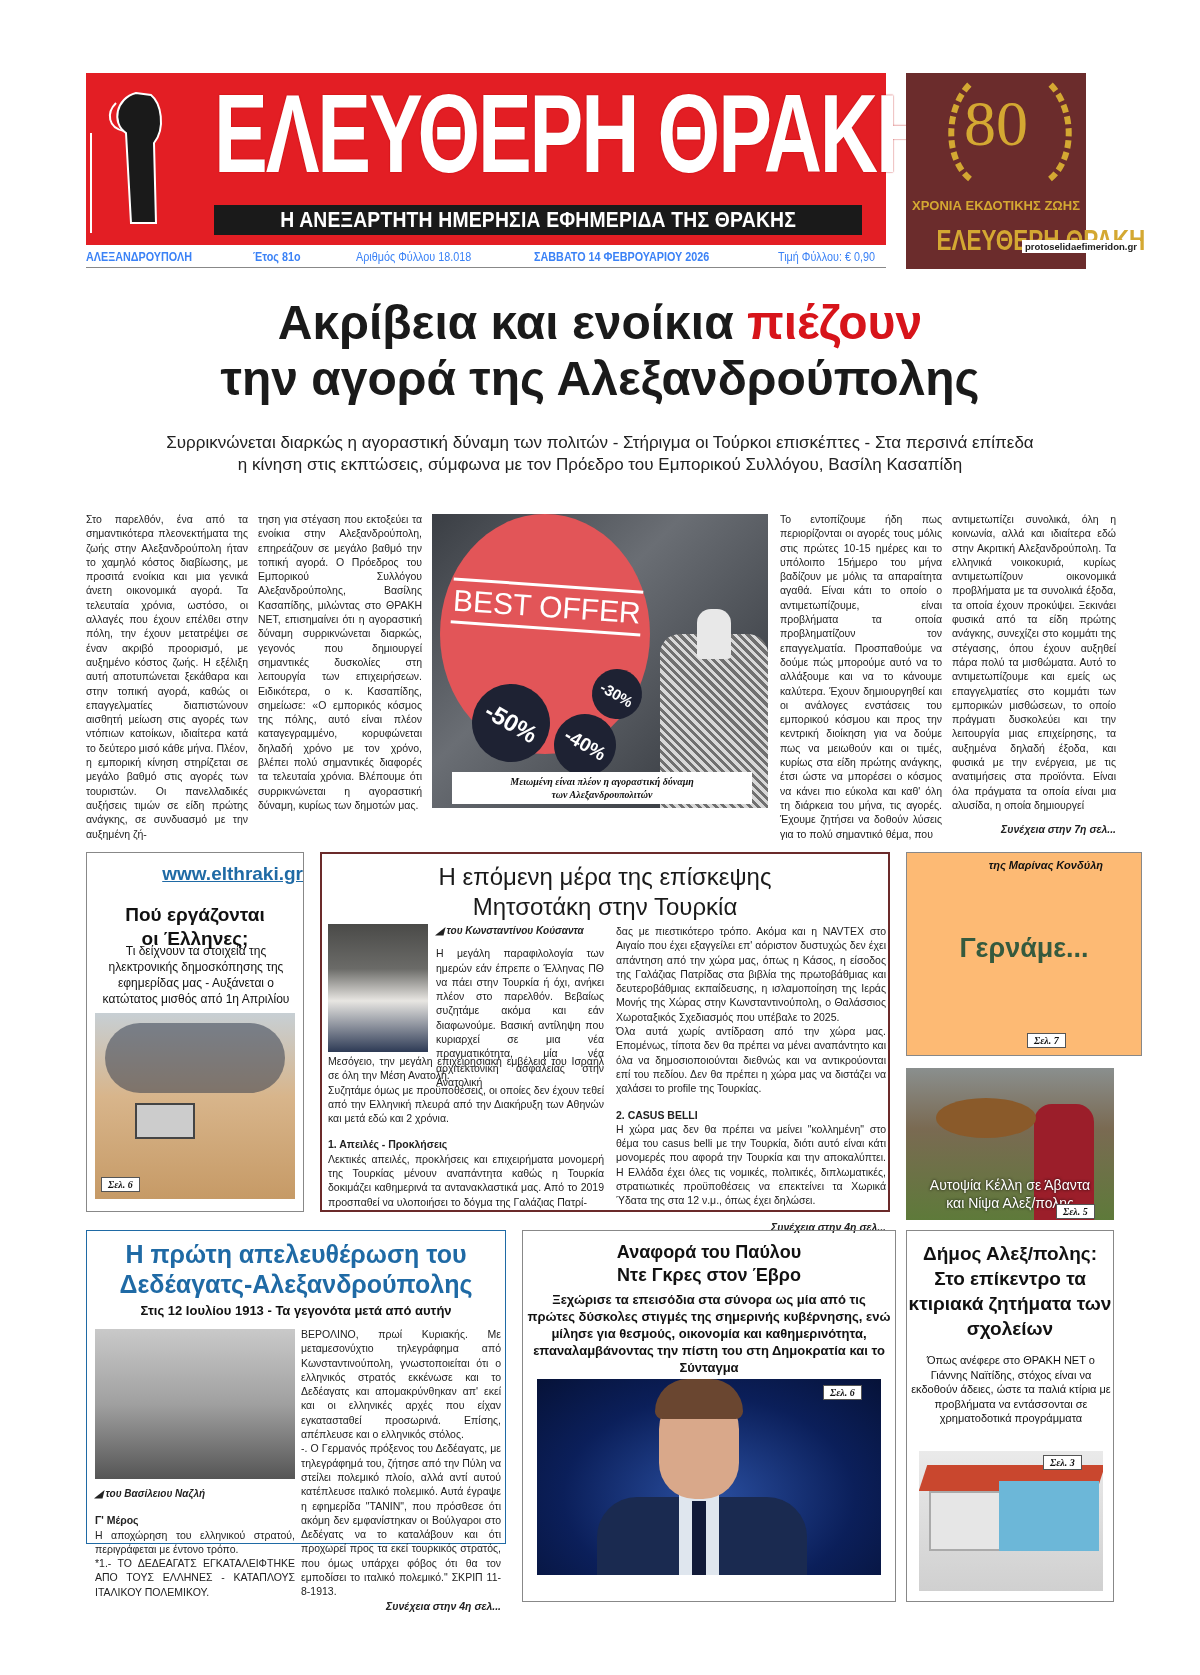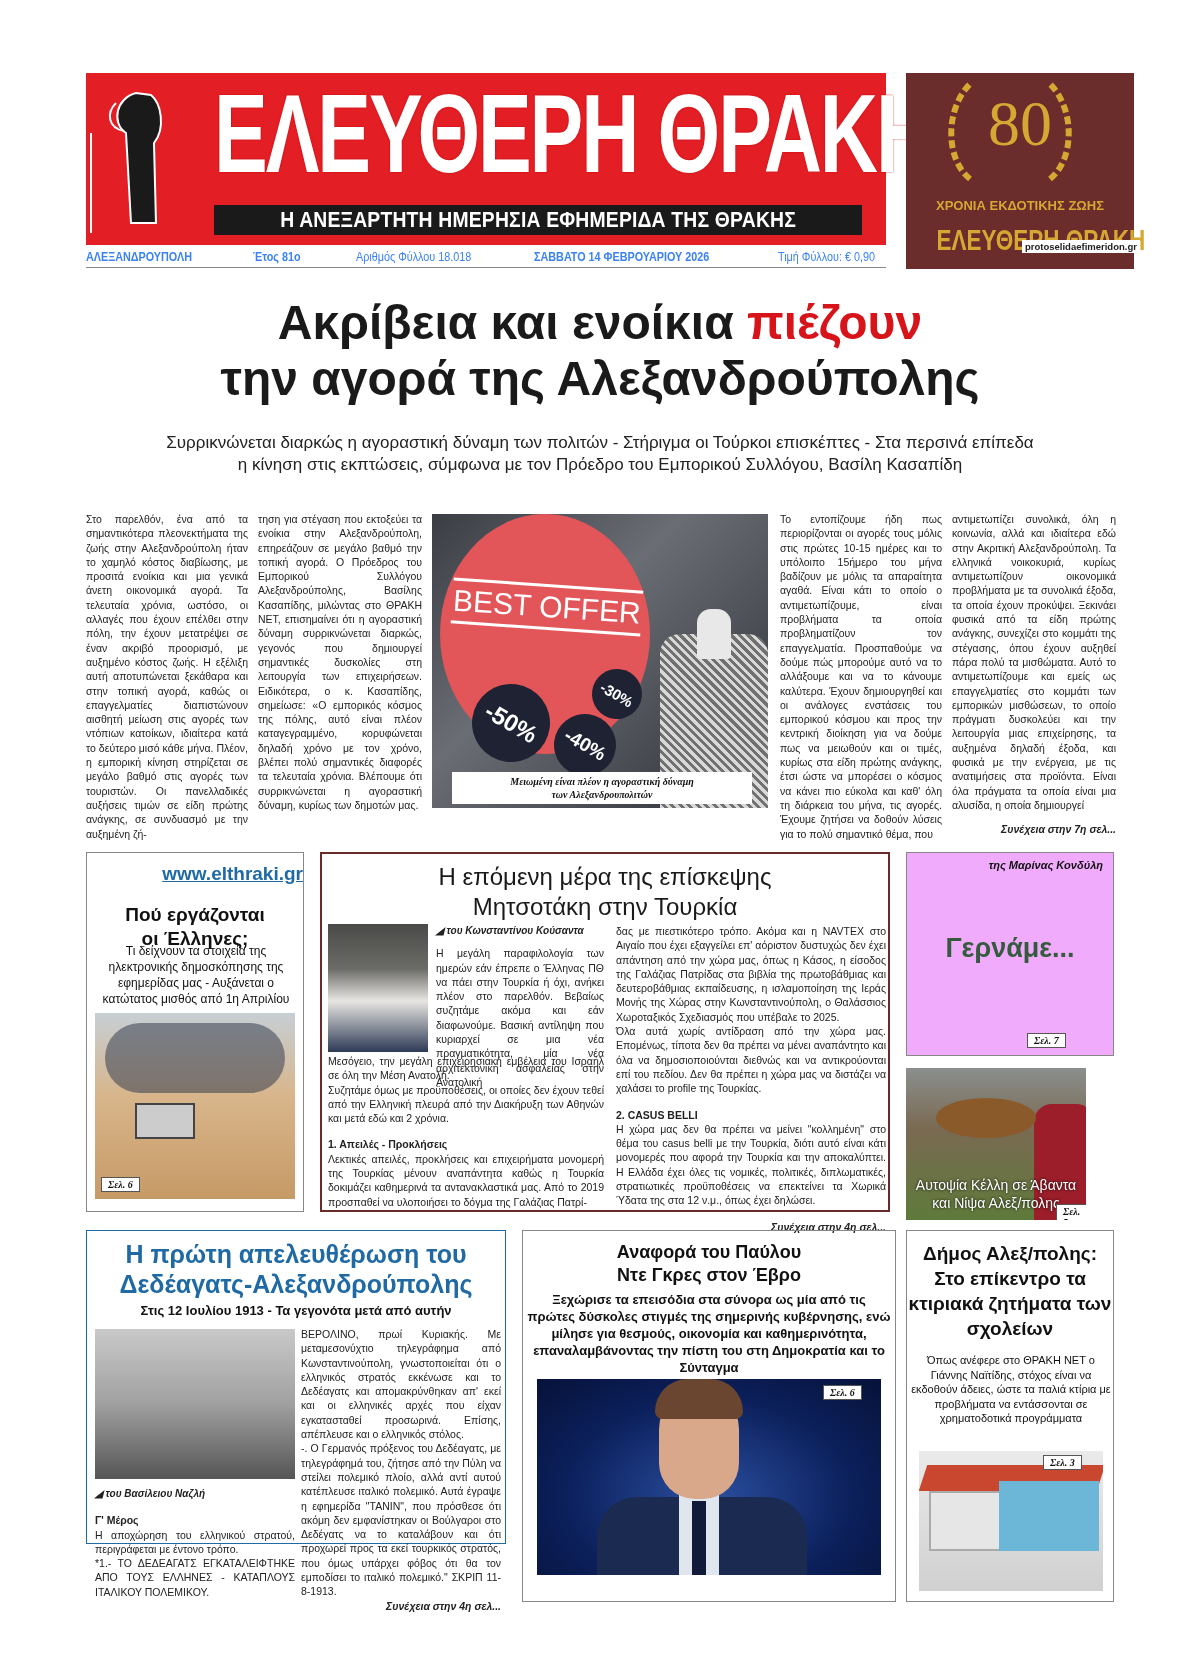--- a/index.html
+++ b/index.html
@@ -6,21 +6,21 @@
   body { width: 1200px; height: 1675px; background: #ffffff; font-family: "Liberation Sans", sans-serif; color: #111; position: relative; overflow: hidden; }
   .abs { position: absolute; }
 
   
   .masthead { left: 86px; top: 73px; width: 800px; height: 172px; background: #e31e24; }
   .statue { left: 20px; top: 10px; width: 70px; height: 150px; }
   .logo-title { left: 128px; top: 2px; width: 668px; height: 118px; color: #fff; font-family: "Liberation Sans", sans-serif; font-weight: 900; font-size: 112px; letter-spacing: -3px; transform: scaleX(0.72); transform-origin: left top; white-space: nowrap; line-height: 118px; text-shadow: 0 0 2px #b00; }
   .logo-sub { left: 128px; top: 132px; width: 648px; height: 30px; background: #1a1a1a; color: #fff; font-weight: 700; font-size: 22px; line-height: 30px; text-align: center; letter-spacing: 0.2px; }
   .logo-sub span { display: inline-block; transform: scaleX(0.88); }
 
-  .anniv { left: 906px; top: 73px; width: 228px; height: 196px; background: #6b2c2c; }
+  .anniv { left: 906px; top: 73px; width: 180px; height: 196px; background: #6b2c2c; }
   .anniv .num { left: 0; top: 14px; width: 100%; text-align: center; color: #d4a832; font-size: 64px; font-family: "Liberation Serif", serif; font-weight: 400; }
   .anniv .years { left: 0; top: 125px; width: 100%; text-align: center; color: #d4a832; font-size: 13px; font-weight: 700; }
   .anniv .name { left: 6px; top: 150px; width: 196px; text-align: center; color: #d4a832; font-size: 30px; font-weight: 900; transform: scaleX(0.75); transform-origin: center; white-space: nowrap; }
   .watermark { left: 1022px; top: 240px; background: #fff; color: #222; font-size: 9.5px; font-weight: 700; padding: 1px 3px; }
 
   .infobar { left: 86px; top: 250px; width: 800px; height: 18px; display: flex; justify-content: space-between; font-size: 12px; color: #3b82f6; border-bottom: 1px solid #888; }
   .infobar span { white-space: nowrap; transform: scaleX(0.9); transform-origin: left; }
   .infobar .b { font-weight: 700; }
 
   
@@ -55,25 +55,25 @@
 
   .box-mits { left: 320px; top: 852px; width: 570px; height: 360px; border: 2px solid #6b2a2a; }
   .mits-title { left: 0; top: 8px; width: 100%; text-align: center; font-size: 24px; line-height: 30px; color: #1a1a1a; }
   .mits-photo { left: 6px; top: 70px; width: 100px; height: 128px; background: linear-gradient(180deg,#4a4a48 0%, #6b6b68 35%, #e8e6e2 60%, #2d3a55 100%); }
   .author { font-style: italic; font-weight: 700; font-size: 10px; }
   .mits-text1 { left: 114px; top: 70px; width: 168px; }
   .mits-text2 { left: 6px; top: 200px; width: 276px; }
   .mits-text3 { left: 294px; top: 70px; width: 270px; }
   .mits-col { font-size: 10.5px; line-height: 14.3px; text-align: justify; color: #222; }
 
-  .box-gern { left: 906px; top: 852px; width: 208px; height: 204px; background: #f0abfc; }
+  .box-gern { left: 906px; top: 852px; width: 236px; height: 204px; background: #fdba74; }
   .gern-author { left: 0; top: 6px; width: 196px; text-align: right; font-style: italic; font-weight: 700; font-size: 11px; }
   .gern-title { left: 0; top: 80px; width: 100%; text-align: center; color: #355a3e; font-weight: 700; font-size: 27px; }
 
-  .photo-kel { left: 906px; top: 1068px; width: 180px; height: 152px; background: linear-gradient(180deg,#8a8f8e 0%, #7a6a52 40%, #5e7a3a 100%); overflow: hidden; }
+  .photo-kel { left: 906px; top: 1068px; width: 208px; height: 152px; background: linear-gradient(180deg,#8a8f8e 0%, #7a6a52 40%, #5e7a3a 100%); overflow: hidden; }
   .kel-person { left: 128px; top: 36px; width: 60px; height: 116px; background: #9b1e2a; border-radius: 18px 18px 0 0; }
   .kel-caption { left: 0; top: 108px; width: 100%; text-align: center; color: #fff; font-size: 14px; line-height: 18px; text-shadow: 0 0 3px #000; }
 
   
   .box-hist { left: 86px; top: 1230px; width: 420px; height: 314px; border: 1.5px solid #1f6aa5; }
   .hist-title { left: 0; top: 8px; width: 100%; text-align: center; color: #1f6aa5; font-weight: 700; font-size: 25px; line-height: 30px; }
   .hist-sub { left: 0; top: 72px; width: 100%; text-align: center; font-weight: 700; font-size: 13px; }
   .hist-photo { left: 8px; top: 98px; width: 200px; height: 150px; background: linear-gradient(180deg,#c9c9c9 0%, #a0a0a0 50%, #555 100%); }
   .hist-text-left { left: 8px; top: 256px; width: 200px; }
   .hist-text-right { left: 214px; top: 96px; width: 200px; }

